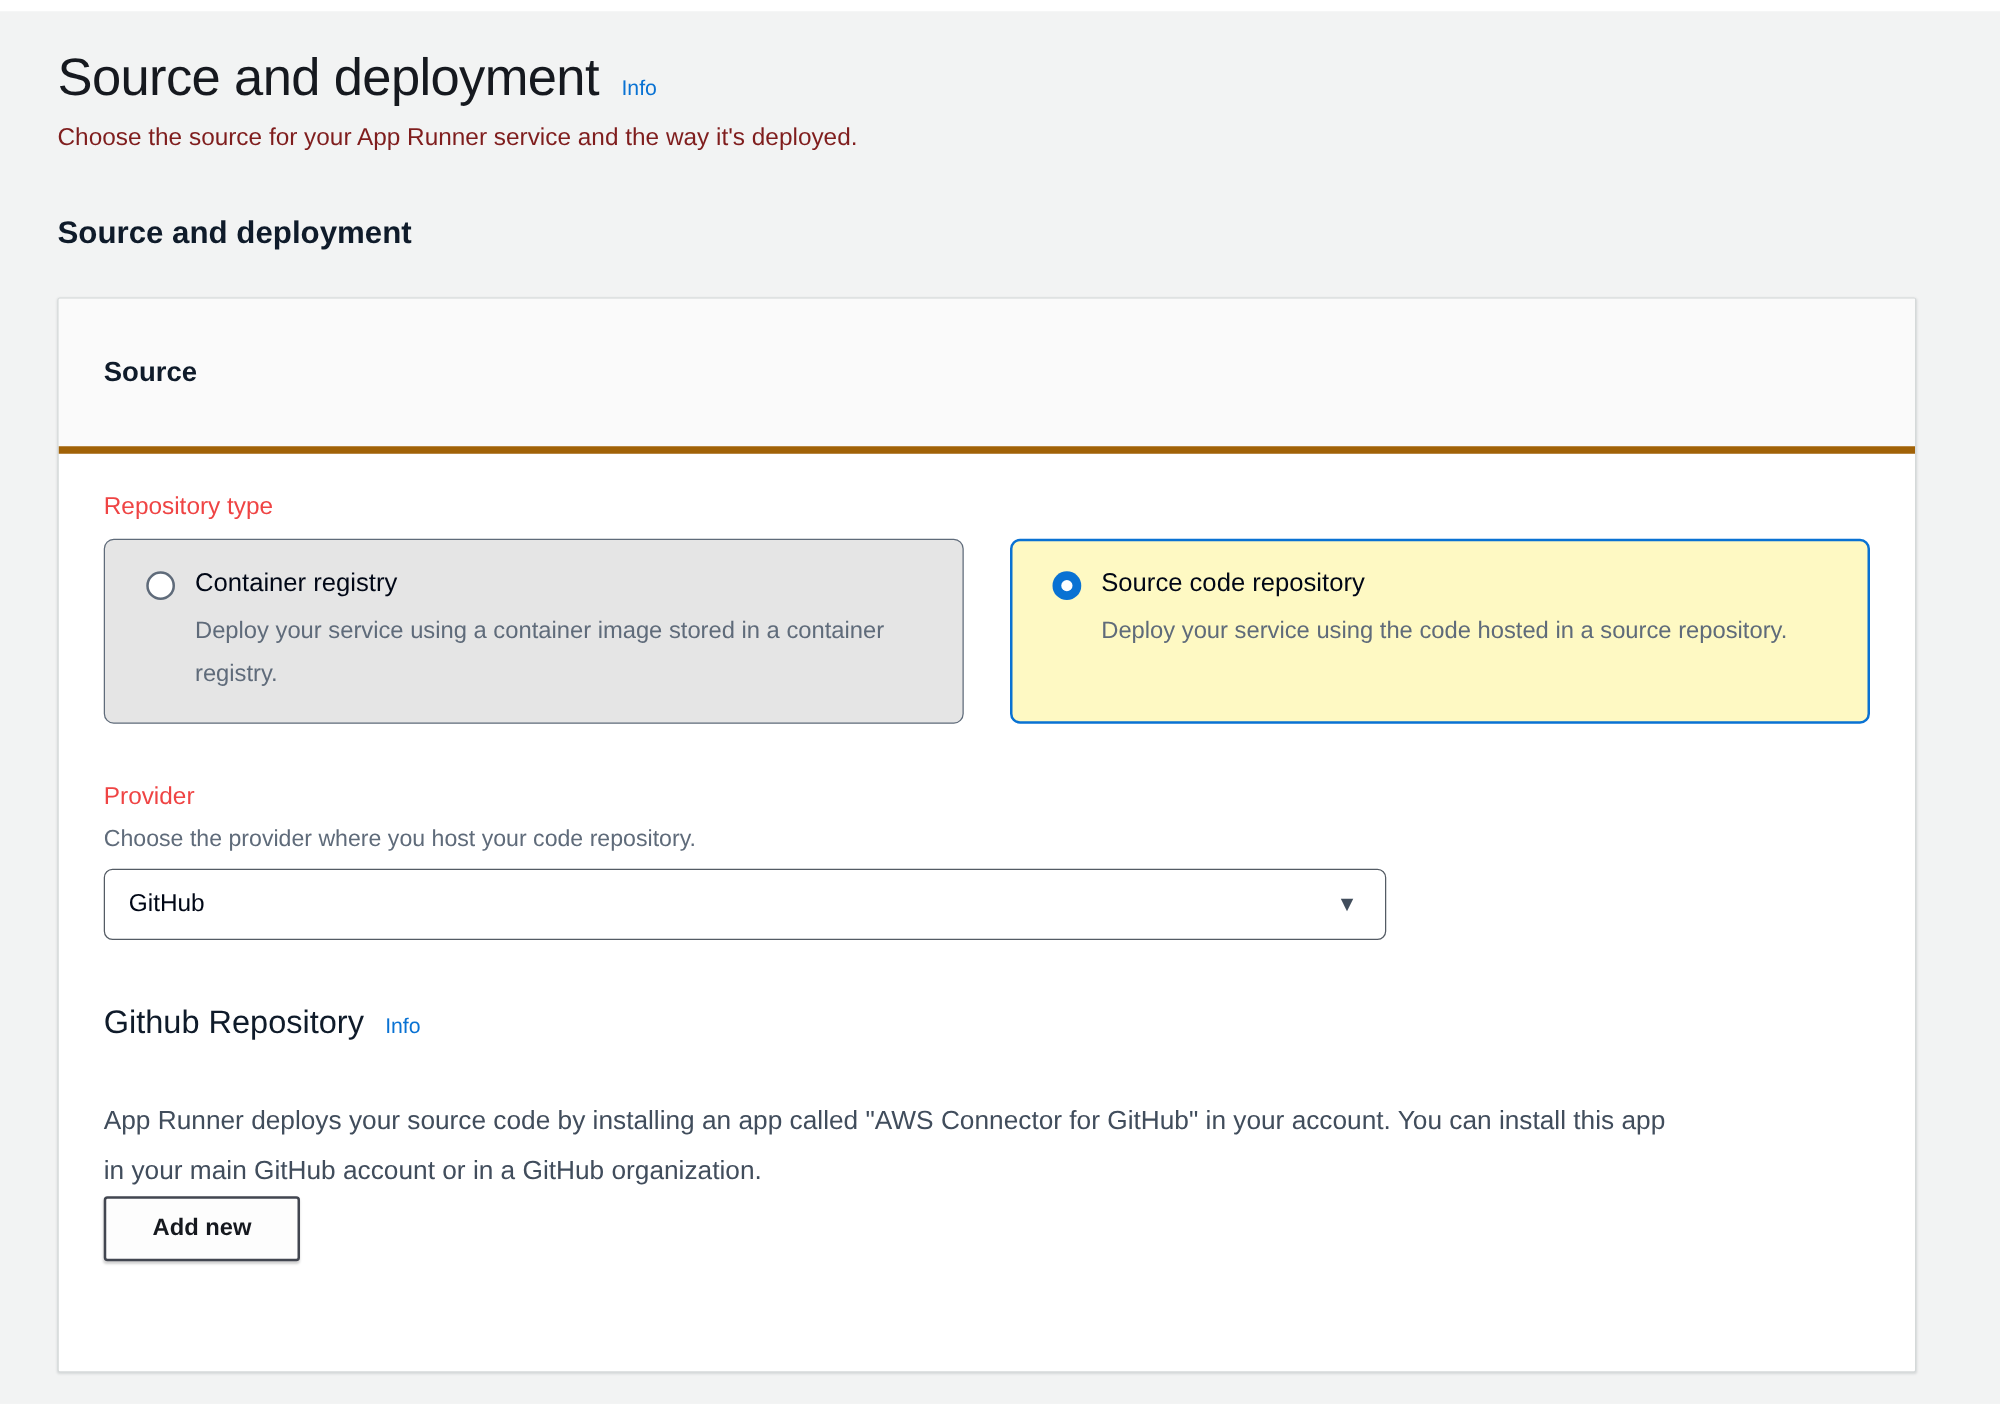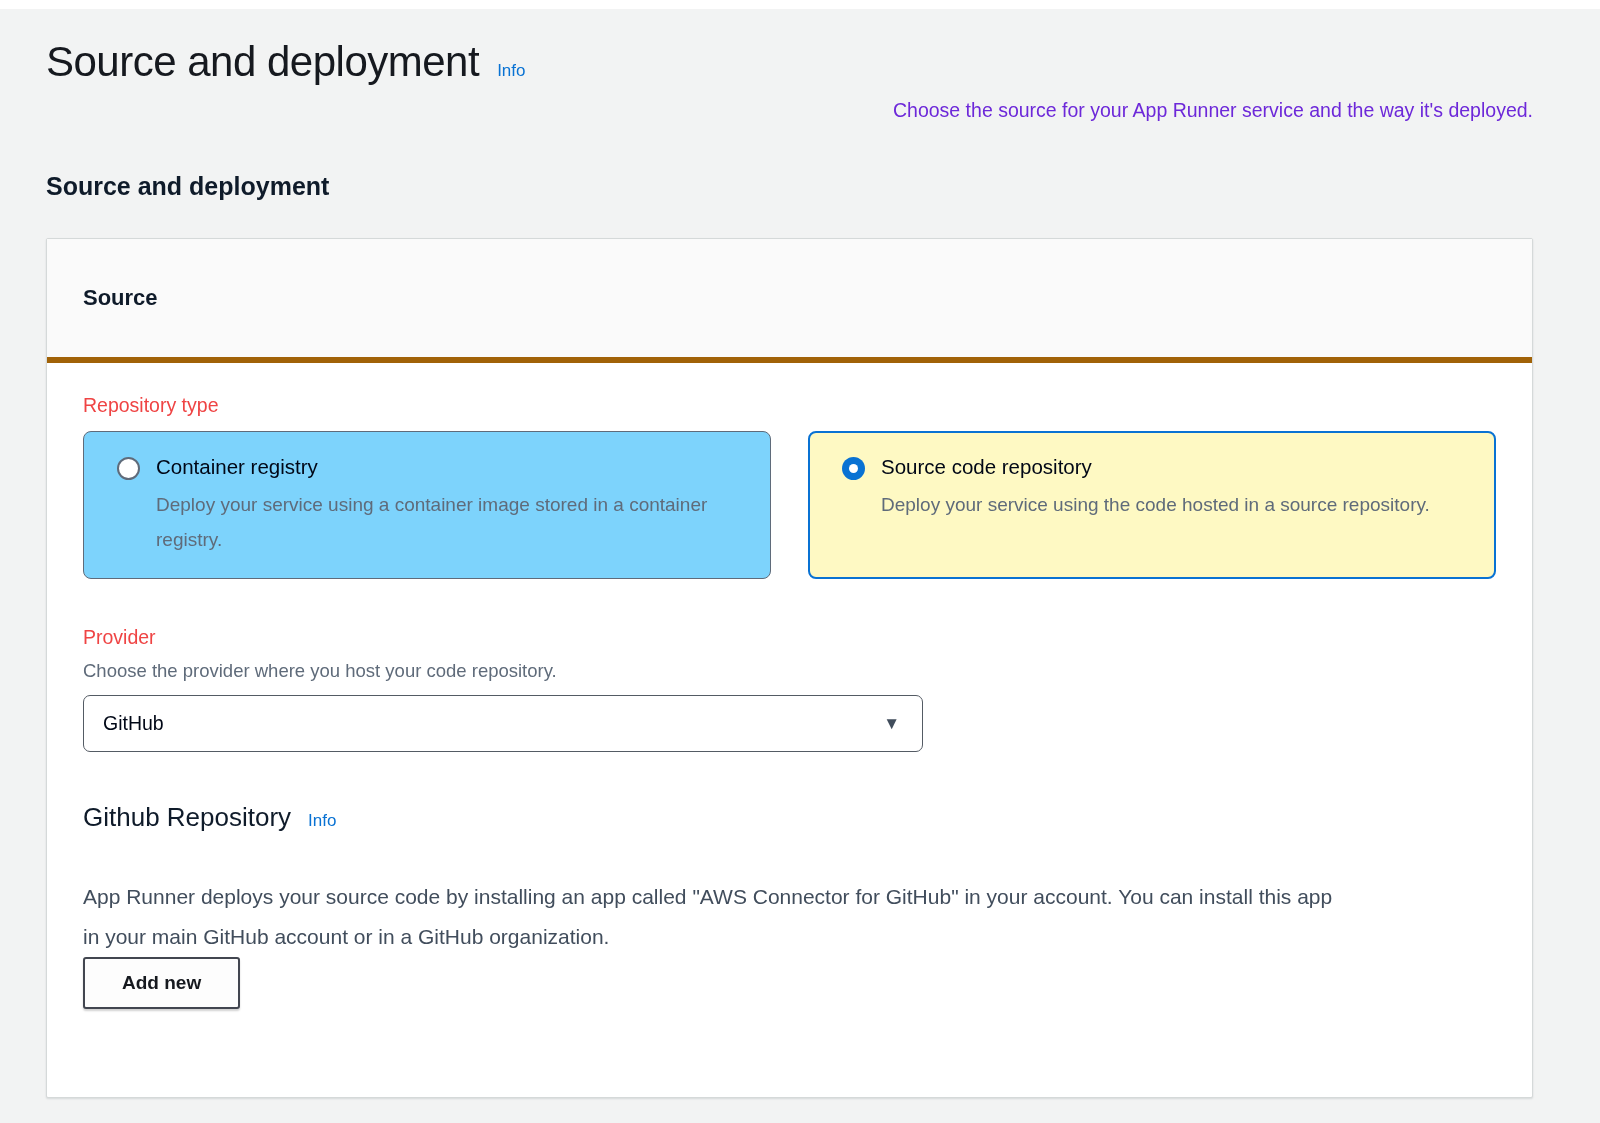--- a/index.html
+++ b/index.html
@@ -34,22 +34,21 @@
   .info-link {
     font-size: 17px;
     font-weight: 400;
     color: #0972d3;
     text-decoration: none;
     cursor: pointer;
   }
   .subtitle {
     margin-top: 12px;
     font-size: 19.5px;
-    color: #6d28d9;
-    text-align: right;
+    color: #7f1d1d;
   }
   h2.section-heading {
     margin-top: 50px;
     font-size: 25px;
     font-weight: 700;
     color: #0f1b2a;
   }
   .card {
     margin-top: 37px;
     background: #ffffff;
@@ -79,21 +78,21 @@
   .tiles {
     display: flex;
     gap: 37px;
     margin-top: 13px;
   }
   .tile {
     flex: 1;
     display: flex;
     align-items: flex-start;
     gap: 16px;
-    background: #7dd3fc;
+    background: #e5e5e5;
     border: 1px solid #5f6b7a;
     border-radius: 8px;
     padding: 21px 24px 21px 33px;
     min-height: 137px;
     cursor: pointer;
   }
   .tile.selected {
     border: 2px solid #0972d3;
     background: #fef9c3;
     padding: 20px 23px 20px 32px;
@@ -139,21 +138,21 @@
     margin-top: 46px;
   }
   .field-desc {
     margin-top: 9px;
     font-size: 18.5px;
     color: #5f6b7a;
     line-height: 24px;
   }
   .select {
     margin-top: 12px;
-    width: 840px;
+    width: 1026px;
     height: 57px;
     background: #ffffff;
     border: 1.5px solid #545b64;
     border-radius: 7px;
     display: flex;
     align-items: center;
     justify-content: space-between;
     padding: 0 22px 0 19px;
     cursor: pointer;
   }

